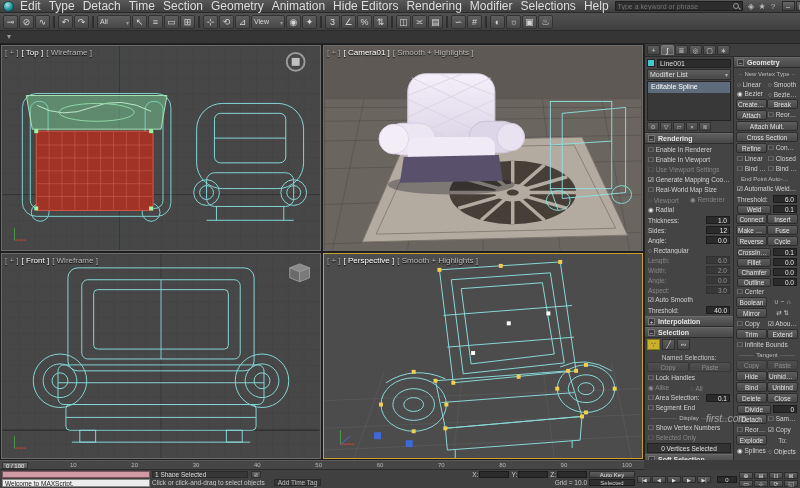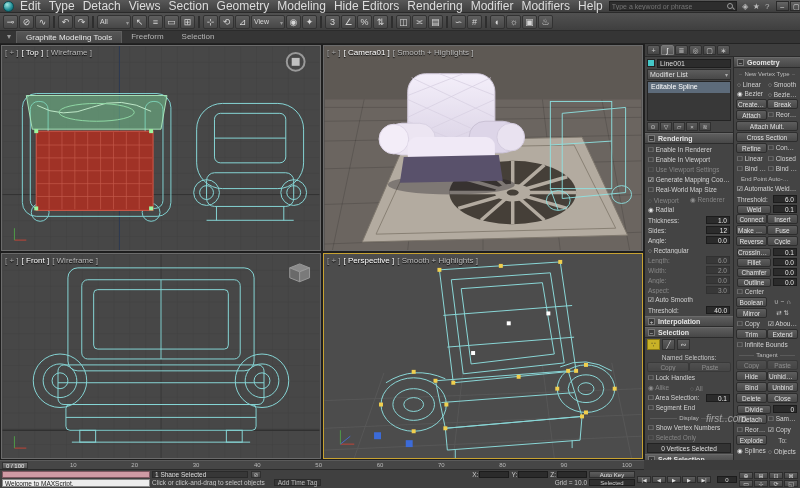--- a/index.html
+++ b/index.html
@@ -122,28 +122,28 @@
 
 <div id="app">
 
   <div class="menubar">
     <span class="logo"></span>
     <div class="menus">
 
     <span class="menu-item">Edit</span>
         <span class="menu-item">Type</span>
         <span class="menu-item">Detach</span>
-        <span class="menu-item">Views</span>
+        <span class="menu-item">Time</span>
         <span class="menu-item">Section</span>
         <span class="menu-item">Geometry</span>
-        <span class="menu-item">Modeling</span>
+        <span class="menu-item">Animation</span>
         <span class="menu-item">Hide Editors</span>
         <span class="menu-item">Rendering</span>
         <span class="menu-item">Modifier</span>
-        <span class="menu-item">Modifiers</span>
+        <span class="menu-item">Selections</span>
         <span class="menu-item">Help</span>
       </div>
     <div class="infocenter">
       <span class="search-box">
         <input placeholder="Type a keyword or phrase" style="">
         <span class="search-icon"></span>
       </span>
       <span style="display:flex">
 
       <span class="ic-icon">◈</span>
@@ -194,26 +194,20 @@
       <span class="tool-icon">#</span>
       <span class="tool-icon sep"></span>
       <span class="tool-icon">◐</span>
       <span class="tool-icon">☼</span>
       <span class="tool-icon">▣</span>
       <span class="tool-icon">♨</span>
     </div>
 
   <div class="ribbon">
     <span class="ribbon-collapse">▾</span>
-    <span style="display:flex">
-
-    <span class="ribbon-tab active">Graphite Modeling Tools</span>
-        <span class="ribbon-tab">Freeform</span>
-        <span class="ribbon-tab">Selection</span>
-      </span>
   </div>
 
   <div class="viewports">
 
     <div class="viewport vp-tl">
       <svg viewBox="0 0 320 206">
         <defs>
             <pattern id="g1" width="16" height="16" patternUnits="userSpaceOnUse">
               <path d="M16 0H0V16" fill="none" stroke="#404040"></path>
             </pattern>

